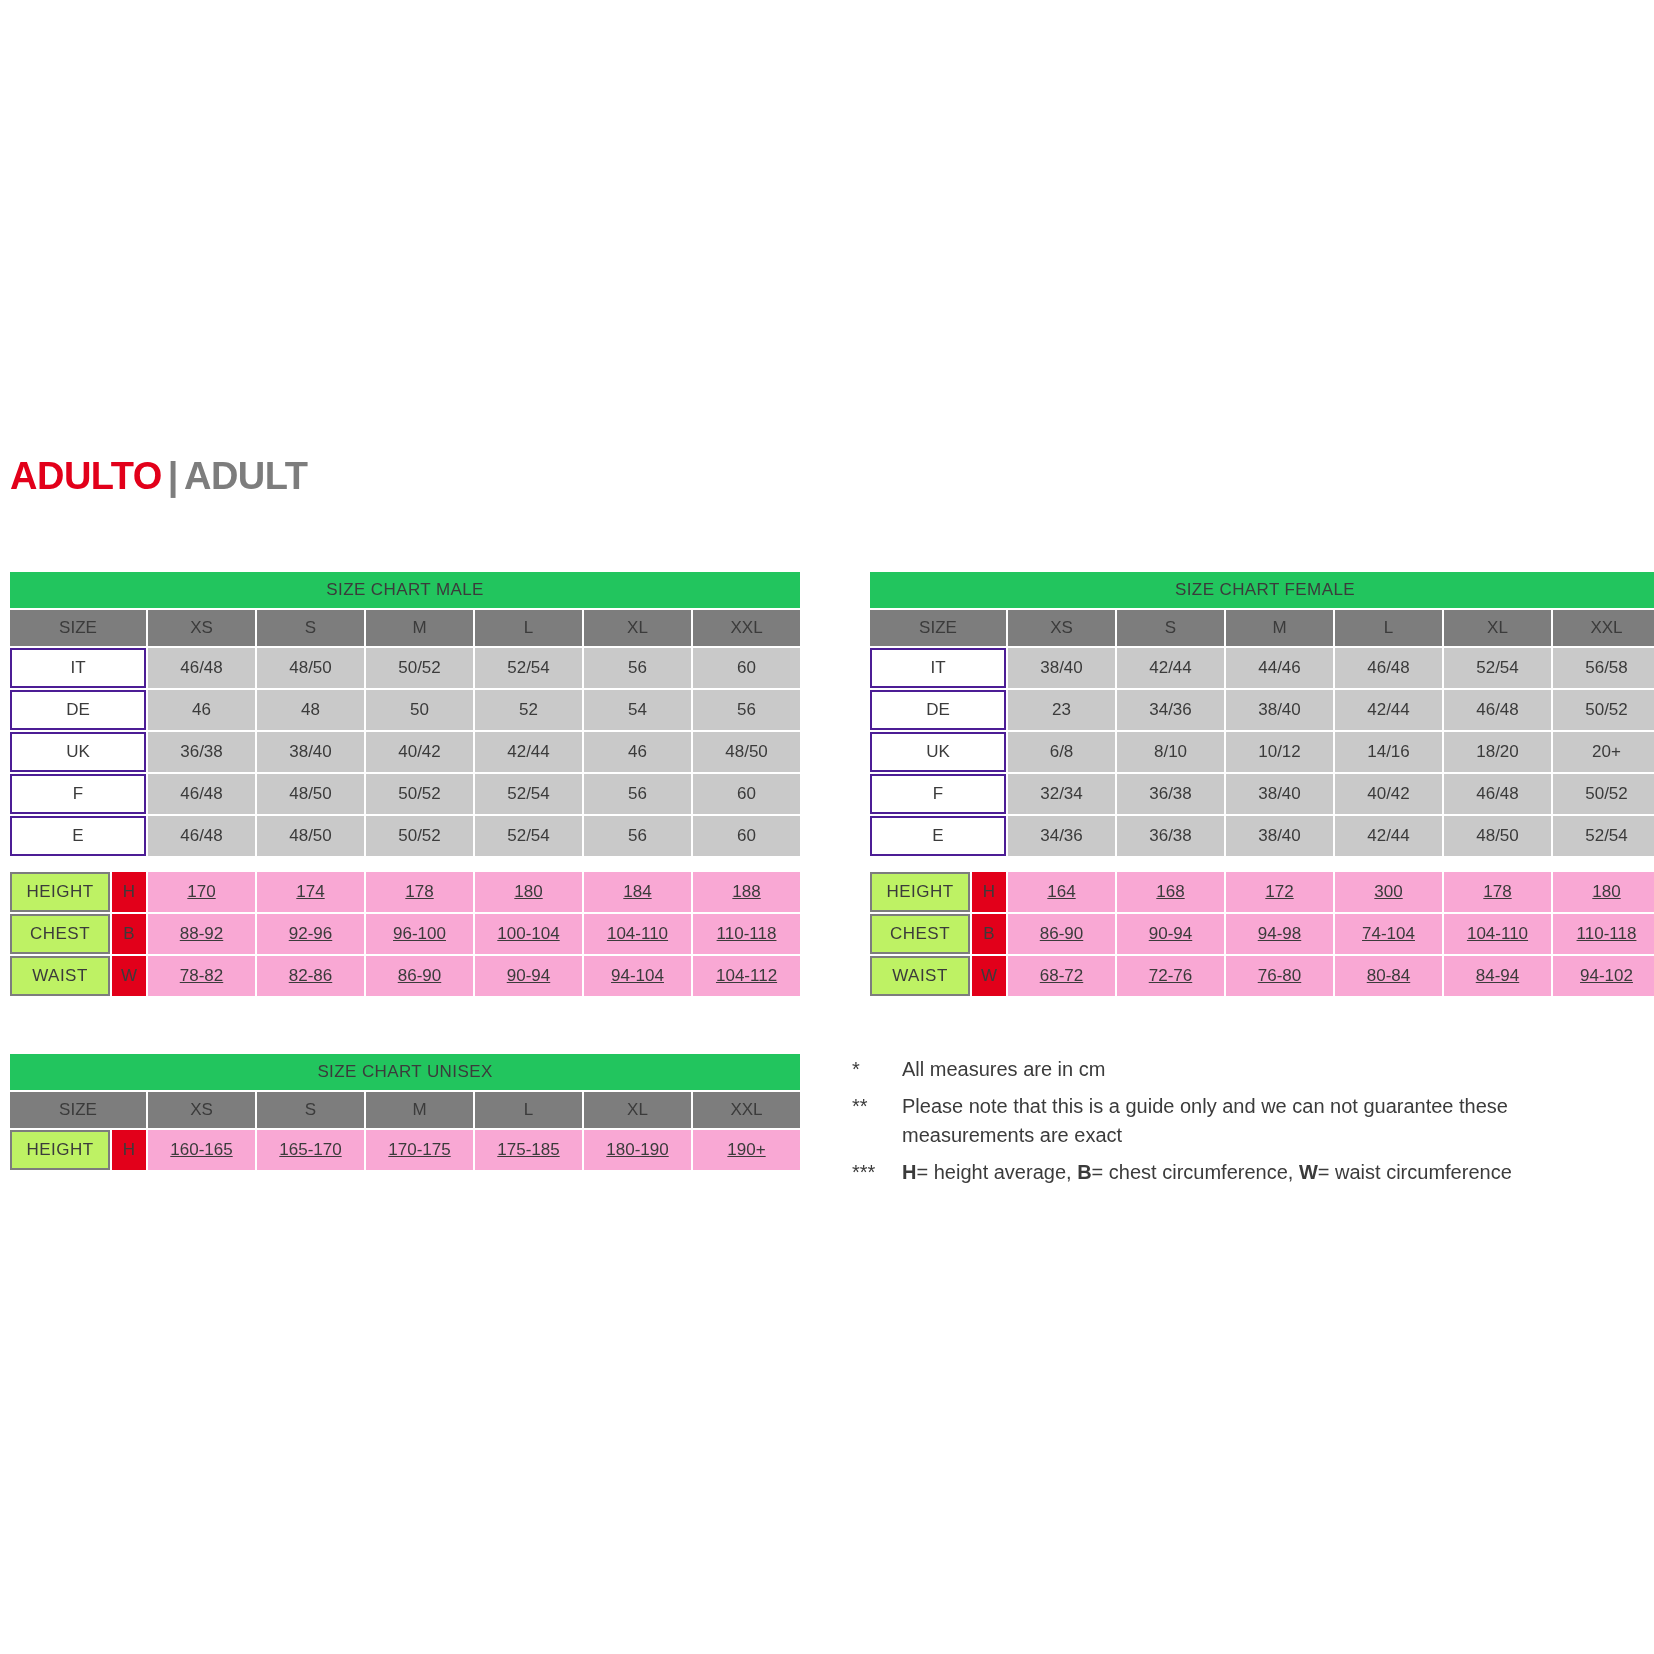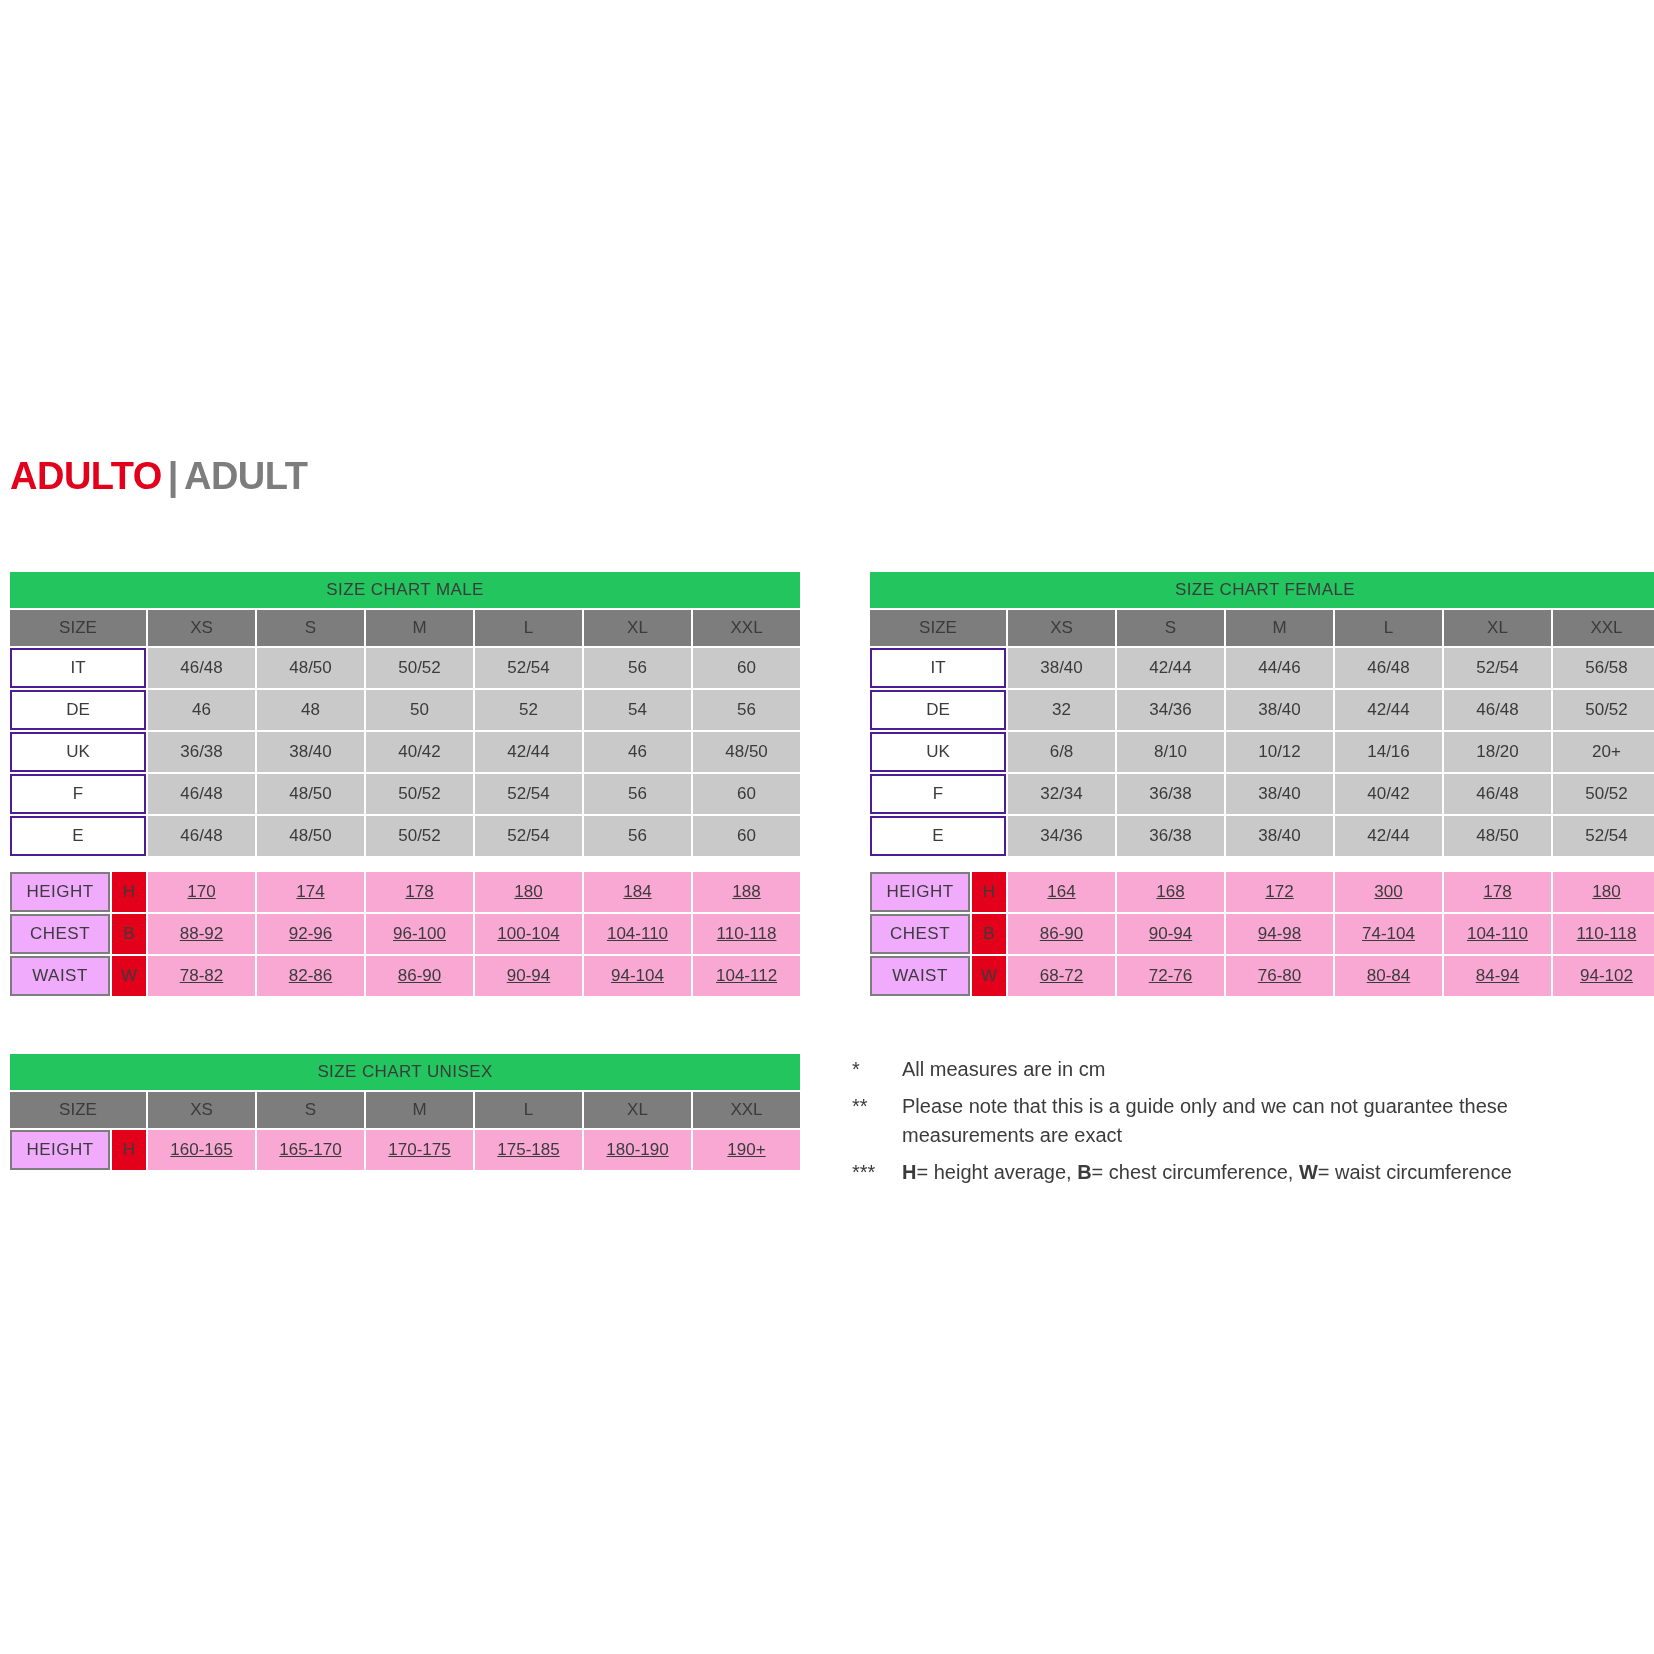--- a/index.html
+++ b/index.html
@@ -77,21 +77,21 @@
   }
   .cell {
     background: #c9c9c9;
   }
   .cell-strong {
     background: #f9a8d4;
     font-weight: bold;
     text-decoration: underline;
   }
   .meas-label {
-    background: #f0abfc;
+    background: #bef264;
     border: 2px solid #7d7d7d;
     color: #3b3b3b;
     font-weight: bold;
     font-size: 15px;
     letter-spacing: 0.5px;
     height: 32px;
   }
   .meas-key {
     background: #e2001a;
     color: #ffffff;
@@ -263,21 +263,21 @@
           <td class="rowlabel" colspan="2">IT</td>
           <td class="cell">38/40</td>
           <td class="cell">42/44</td>
           <td class="cell">44/46</td>
           <td class="cell">46/48</td>
           <td class="cell">52/54</td>
           <td class="cell">56/58</td>
         </tr>
         <tr>
           <td class="rowlabel" colspan="2">DE</td>
-          <td class="cell">32</td>
+          <td class="cell">23</td>
           <td class="cell">34/36</td>
           <td class="cell">38/40</td>
           <td class="cell">42/44</td>
           <td class="cell">46/48</td>
           <td class="cell">50/52</td>
         </tr>
         <tr>
           <td class="rowlabel" colspan="2">UK</td>
           <td class="cell">6/8</td>
           <td class="cell">8/10</td>

